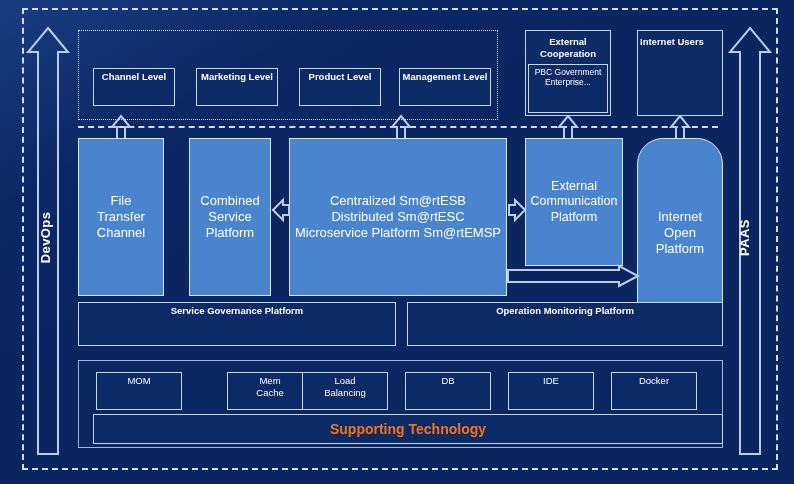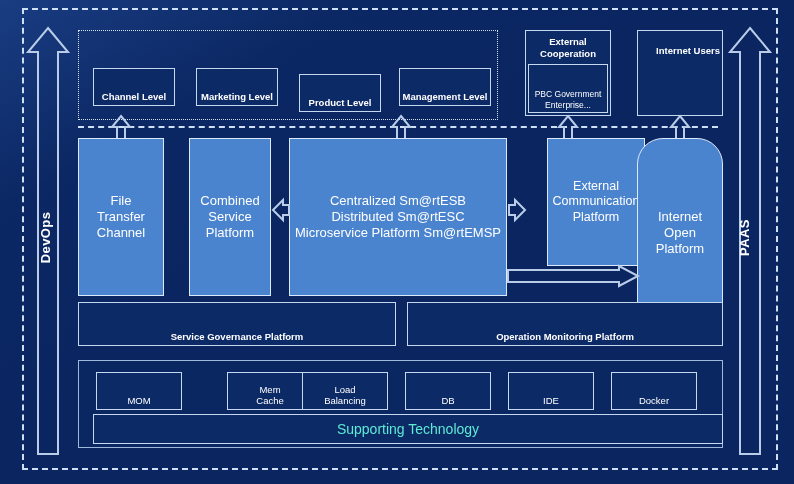--- a/index.html
+++ b/index.html
@@ -31,21 +31,21 @@
   .vert-arrow-label{
     position:absolute;color:#ffffff;font-weight:bold;font-size:13px;
     letter-spacing:.4px;white-space:nowrap;
   }
 
   
   .navybox{
     background:#0c2a66;
     border:1.5px solid #c5d8f0;
     color:#ffffff;
-    display:flex;align-items:flex-end;justify-content:center;
+    display:flex;align-items:flex-start;justify-content:center;
     text-align:center;
     font-size:9.5px;font-weight:bold;line-height:1.22;
     padding:2px;
   }
   
   .bluebox{
     background:#4a83ce;
     border:1.5px solid #dce9f8;
     color:#ffffff;
     display:flex;align-items:center;justify-content:center;
@@ -63,23 +63,23 @@
   }
   
   #dash-sep{
     left:78px;top:126px;width:640px;height:0;
     border-top:2px dashed #cfe0f5;
   }
 
   .supporting-bar{
     background:#0c2a66;
     border:1.5px solid #c5d8f0;
-    color:#5eead4;
+    color:#f97316;
     display:flex;align-items:center;justify-content:center;
-    font-size:14px;font-weight:normal;
+    font-size:14px;font-weight:bold;
   }
   .outer-support{
     border:1.5px solid #9fb9dd;
     background:rgba(12,42,102,0.45);
   }
   svg{overflow:visible;display:block;}
 </style>
 </head>
 <body>
 
@@ -94,30 +94,30 @@
 
   <svg class="abs" style="left:728px;top:26px;width:44px;height:430px;">
     <polygon class="vert-arrow" points="22,2 42,26 32,26 32,428 12,428 12,26 2,26"></polygon>
   </svg>
   <div class="vert-arrow-label" style="left:726px;top:230px;transform:rotate(-90deg);transform-origin:center;">PAAS</div>
 
   <div class="abs" id="levels-dashed"></div>
 
   <div class="abs navybox" style="left:93px;top:68px;width:82px;height:38px;">Channel Level</div>
   <div class="abs navybox" style="left:196px;top:68px;width:82px;height:38px;">Marketing Level</div>
-  <div class="abs navybox" style="left:299px;top:68px;width:82px;height:38px;margin-top:6px;">Product Level</div>
+  <div class="abs navybox" style="left:299px;top:68px;width:82px;height:38px;">Product Level</div>
   <div class="abs navybox" style="left:399px;top:68px;width:92px;height:38px;">Management Level</div>
 
   <div class="abs navybox" style="left:525px;top:30px;width:86px;height:86px;flex-direction:column;justify-content:flex-start;padding-top:5px;">
     <div style="font-size:9.5px;font-weight:bold;line-height:1.25;">External Cooperation</div>
     <div class="navybox" style="margin-top:4px;width:74px;height:46px;font-weight:normal;font-size:8.5px;white-space:pre-line;">PBC Government
 Enterprise...</div>
   </div>
 
-  <div class="abs navybox" style="left:637px;top:30px;width:86px;height:86px;flex-direction:column;justify-content:flex-start;padding-top:14px;">
+  <div class="abs navybox" style="left:637px;top:30px;width:86px;height:86px;flex-direction:column;justify-content:flex-start;padding-top:5px;">
     <div style="font-size:9.5px;font-weight:bold;line-height:1.25;">Internet Users</div>
   </div>
 
   <div class="abs" id="dash-sep"></div>
 
   <svg class="abs" style="left:110px;top:115px;width:22px;height:26px;">
     <polygon class="vert-arrow" points="11,1 20,12 15,12 15,25 7,25 7,12 2,12"></polygon>
   </svg>
   <svg class="abs" style="left:390px;top:115px;width:22px;height:26px;">
     <polygon class="vert-arrow" points="11,1 20,12 15,12 15,25 7,25 7,12 2,12"></polygon>
@@ -134,21 +134,21 @@
 Channel</div>
 
   <div class="abs bluebox" style="left:189px;top:138px;width:82px;height:158px;">Combined
 Service
 Platform</div>
 
   <div class="abs bluebox" style="left:289px;top:138px;width:218px;height:158px;">Centralized Sm@rtESB
 Distributed Sm@rtESC
 Microservice Platform Sm@rtEMSP</div>
 
-  <div class="abs bluebox small" style="left:525px;top:138px;width:98px;height:128px;margin-left:22px;">External
+  <div class="abs bluebox small" style="left:525px;top:138px;width:98px;height:128px;">External
 Communication
 Platform</div>
 
   <div class="abs bluebox" style="left:637px;top:138px;width:86px;height:190px;border-radius:26px;">Internet
 Open
 Platform</div>
 
   <svg class="abs" style="left:272px;top:198px;width:18px;height:24px;">
     <polygon class="vert-arrow" points="1,12 11,2 11,7 17,7 17,17 11,17 11,22"></polygon>
   </svg>

